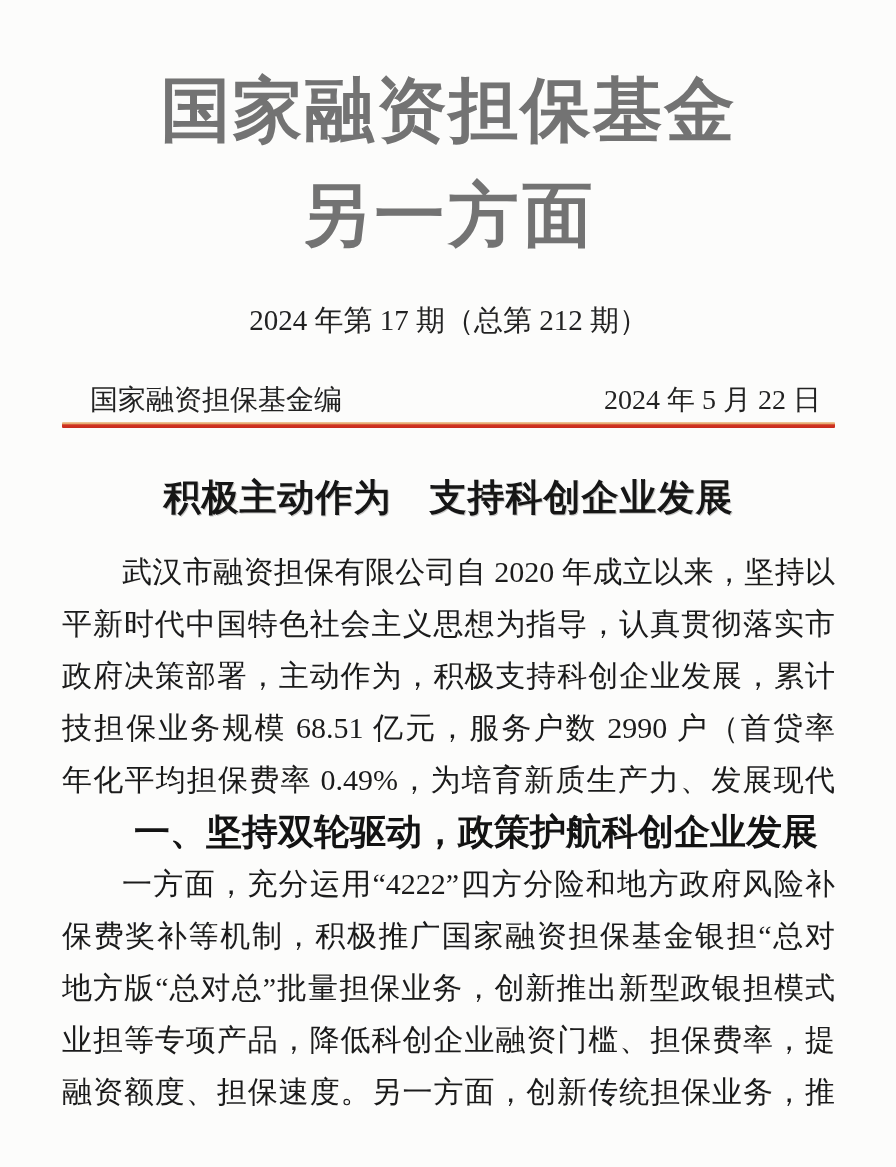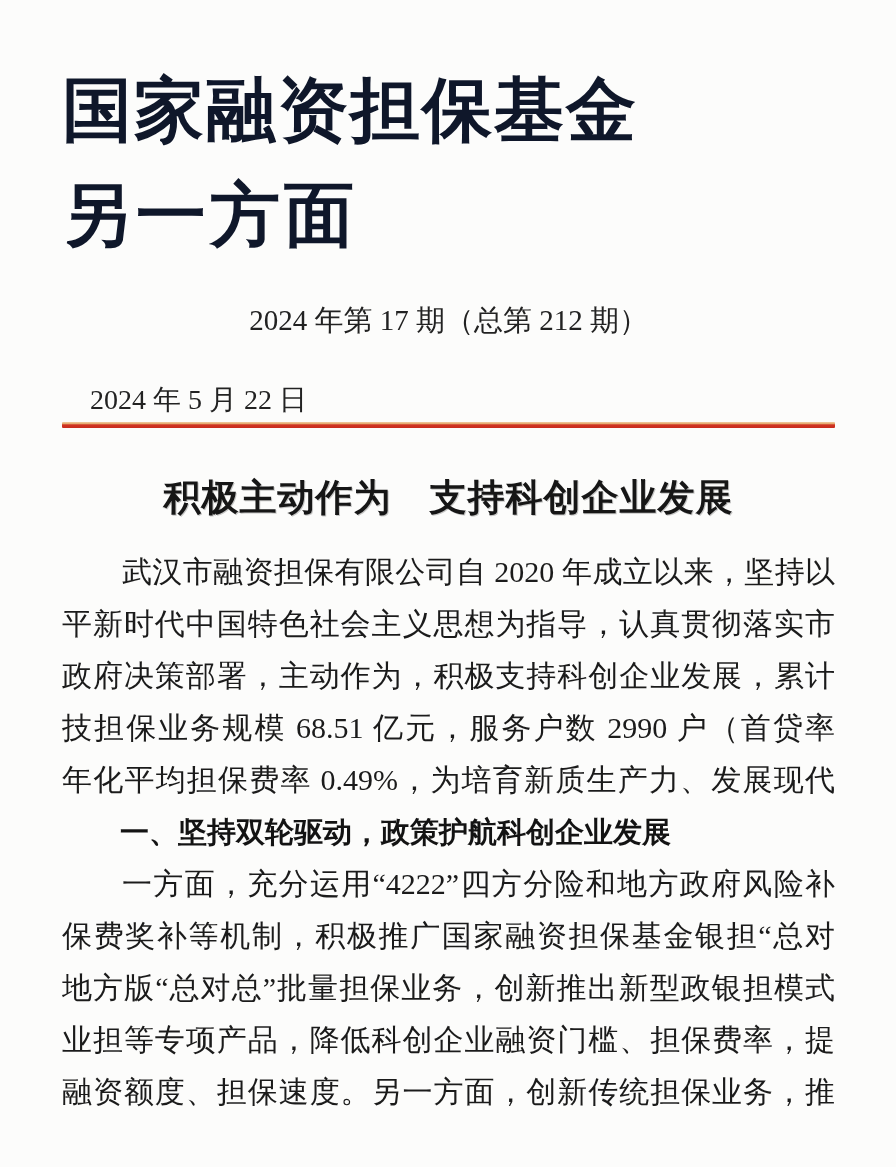--- a/index.html
+++ b/index.html
@@ -15,21 +15,22 @@
     background: #fcfcfb;
     font-family: "Liberation Serif", "DejaVu Serif", serif;
     color: #1c1c1c;
     overflow: hidden;
     box-sizing: border-box;
     padding: 0 61px 0 62px;
   }
   
   .title {
     margin: 0;
-    color: #0f172a;
+    text-align: center;
+    color: #737373;
     font-weight: 700;
     font-size: 70px;
     line-height: 105px;
     letter-spacing: 2px;
     white-space: nowrap;
   }
   .title.l1 { padding-top: 58px; }
   .title.l2 { letter-spacing: 4px; }
   .issue {
     margin-top: 32px;
@@ -85,39 +86,40 @@
     text-justify: inter-character;
     text-align-last: justify;
     white-space: normal;
     overflow: hidden;
   }
   .indent { text-indent: 2em; }
   .section-heading {
     margin: 0;
     height: 52px;
     line-height: 52px;
-    font-size: 29px;
+    font-size: 36px;
     font-weight: 700;
     color: #131313;
     text-indent: 2em;
     white-space: nowrap;
   }
 </style>
 </head>
 <body>
 
 <div class="page">
 
   <header>
     <h1 class="title l1">国家融资担保基金</h1>
     <h1 class="title l2">另一方面</h1>
 
     <div class="issue">2024 年第 17 期（总第 212 期）</div>
 
     <div class="meta-row">
+      <span class="editor">国家融资担保基金编</span>
       <span class="date">2024 年 5 月 22 日</span>
     </div>
 
     <div class="rule"></div>
   </header>
 
   <article>
     <h2 class="headline">积极主动作为　支持科创企业发展</h2>
 
     <div class="body-text">

